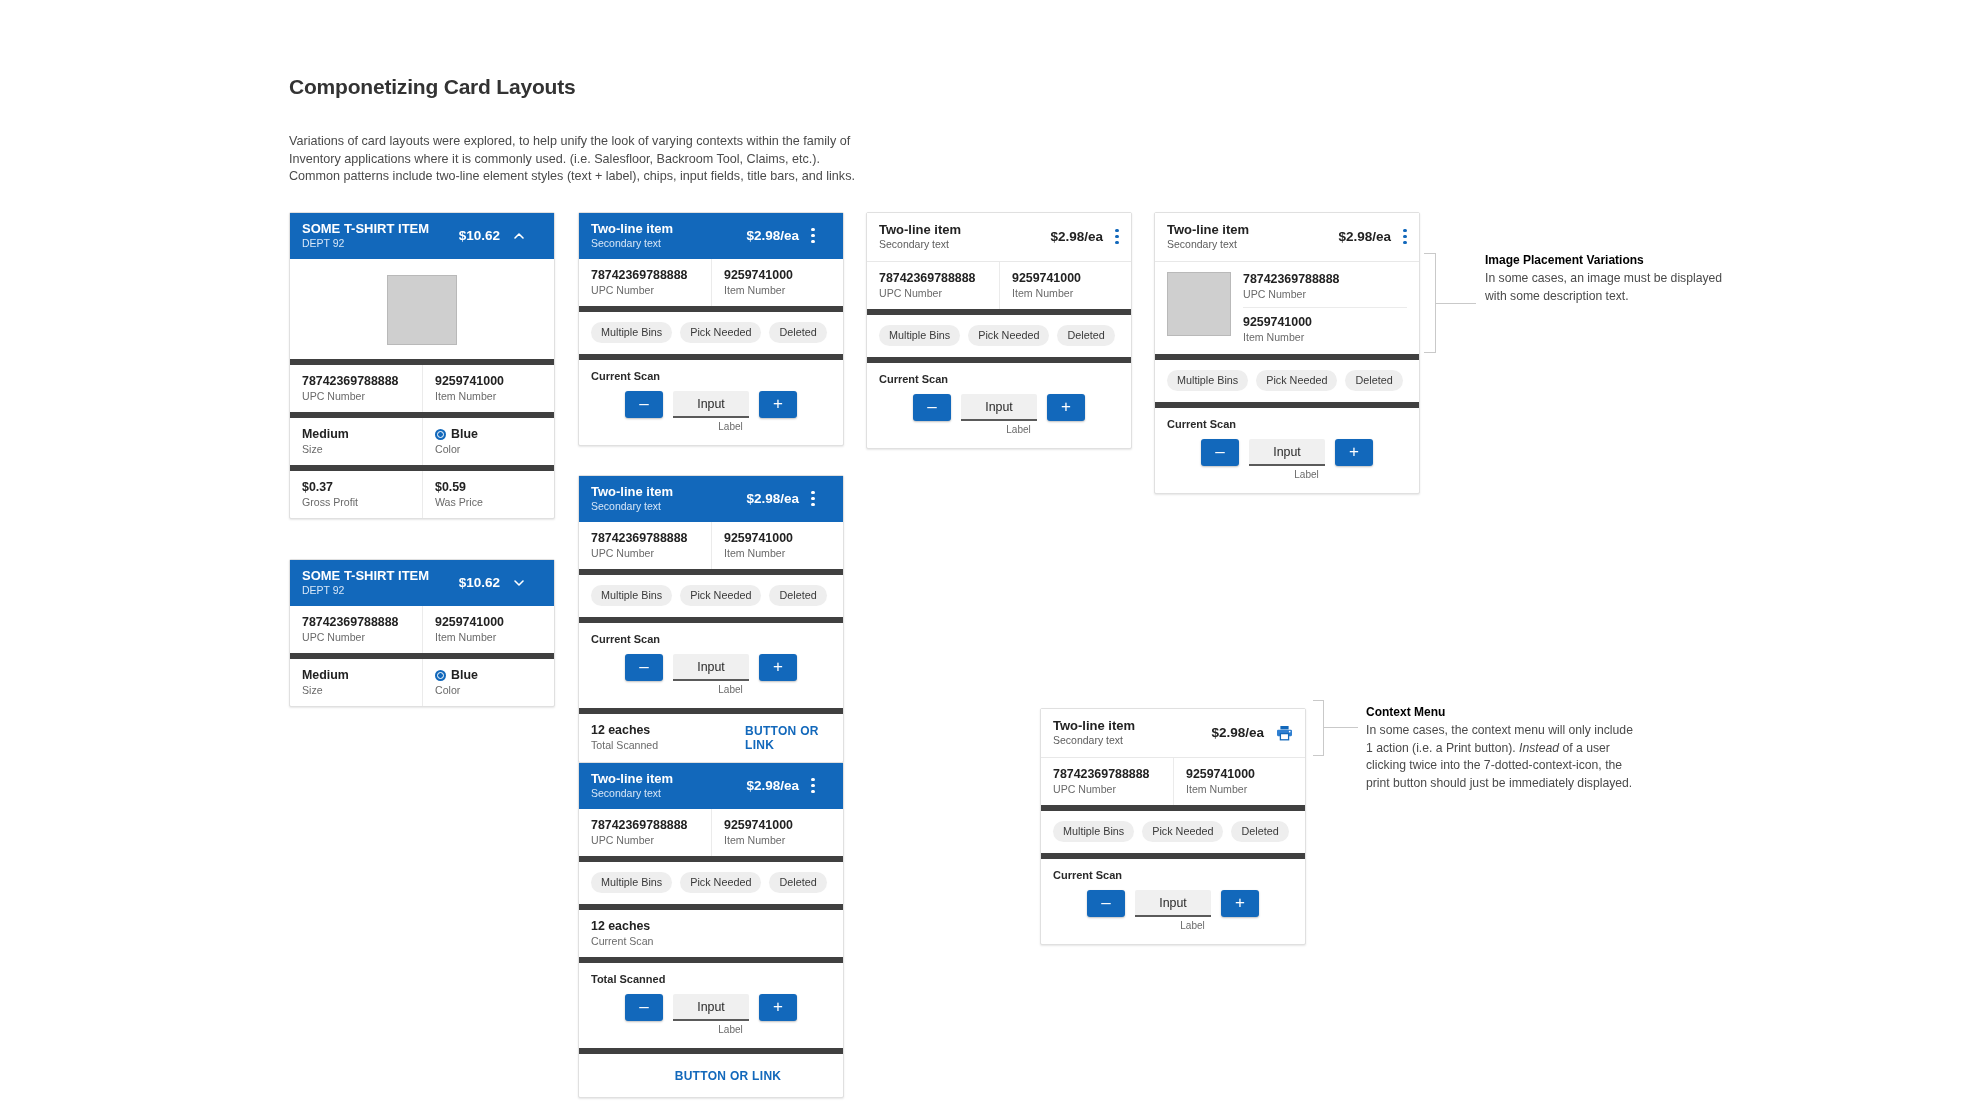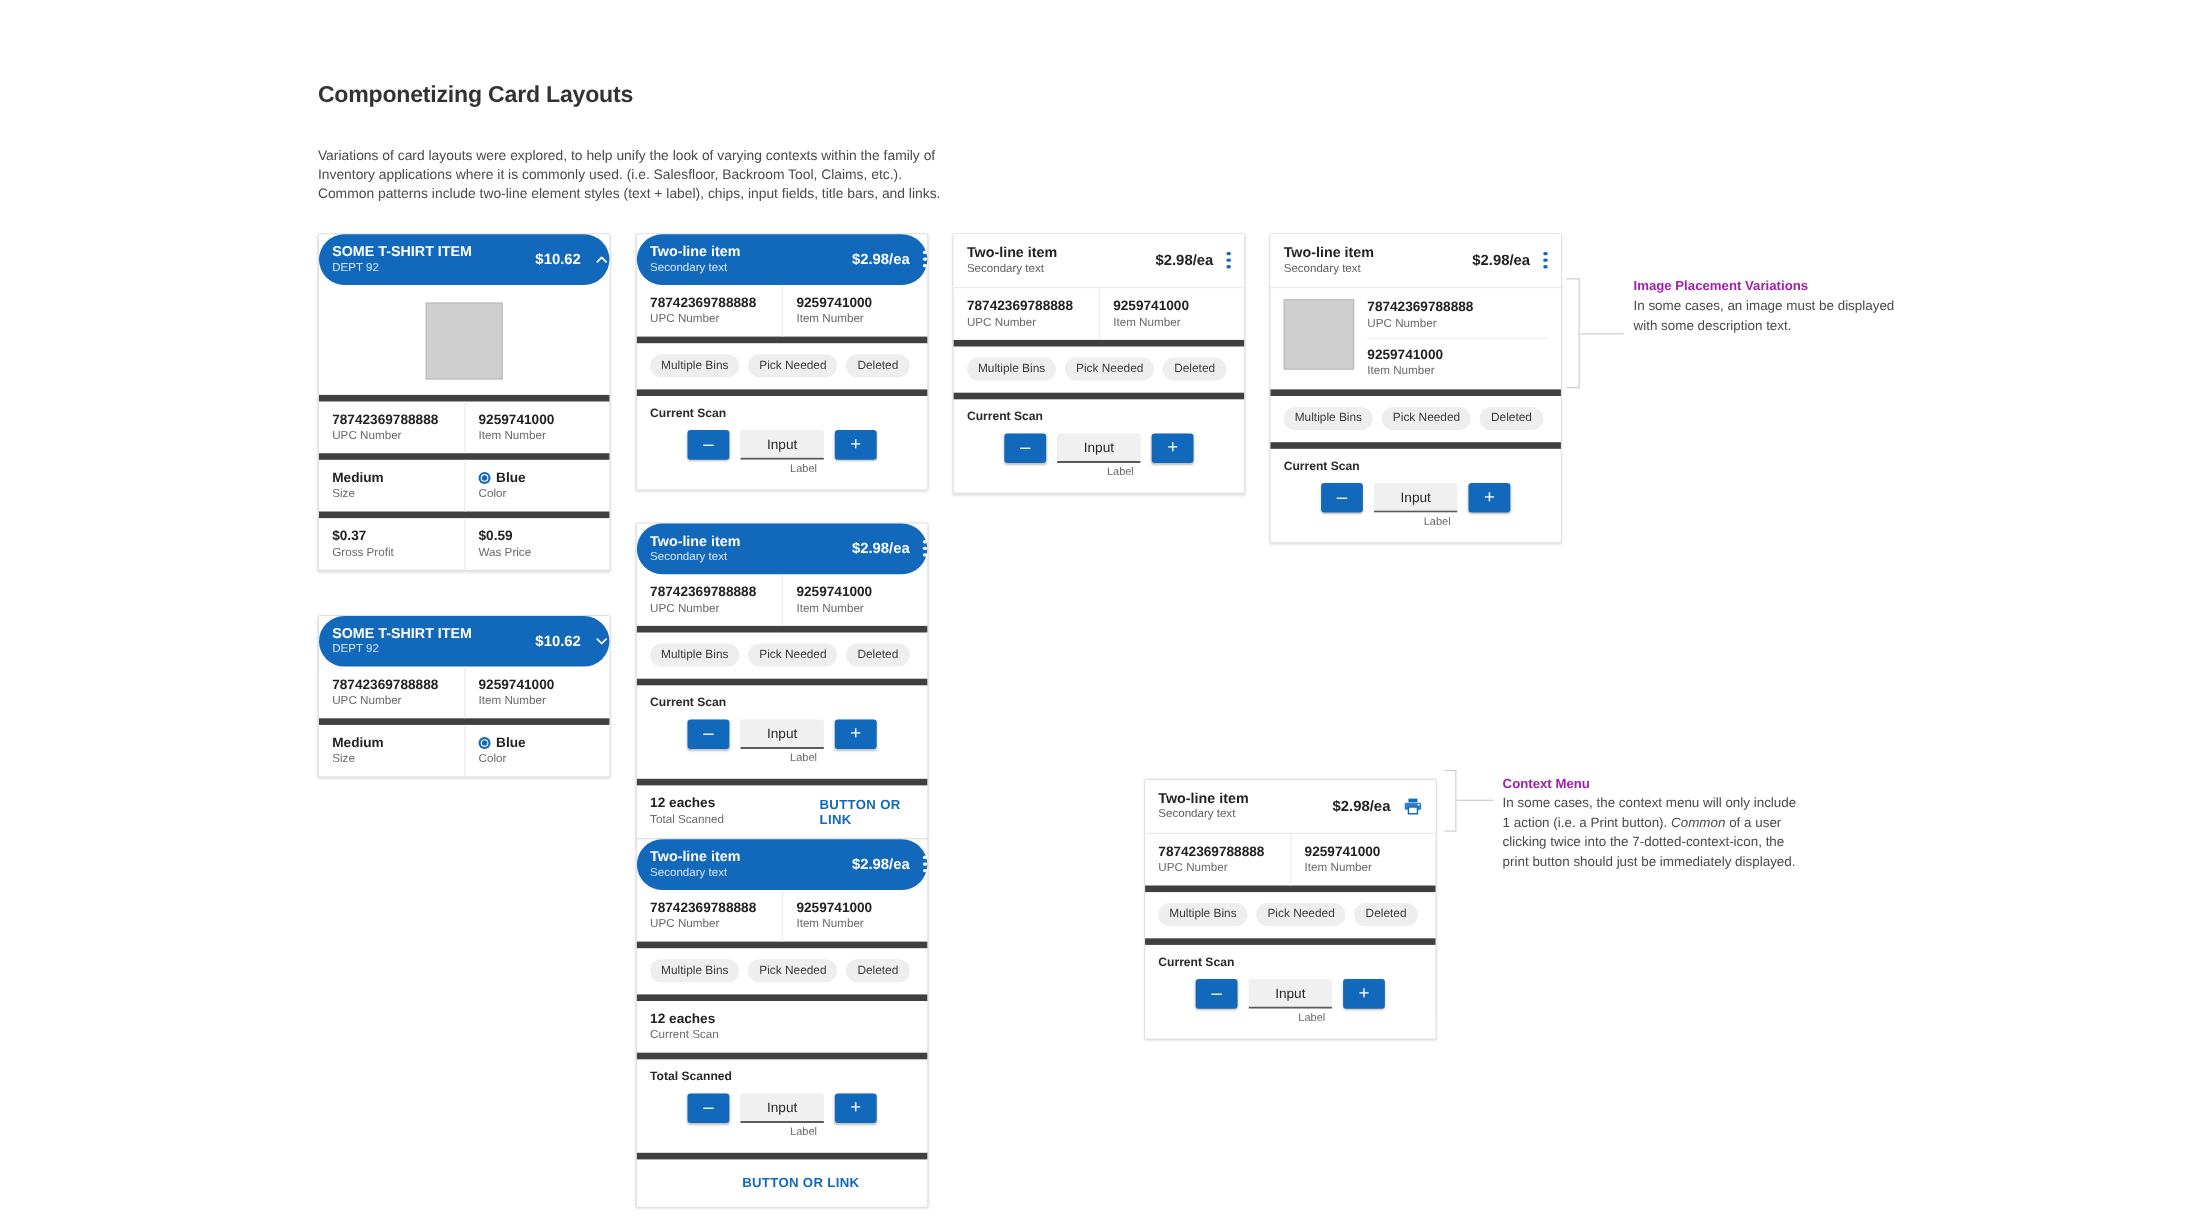--- a/index.html
+++ b/index.html
@@ -29,22 +29,22 @@
     border: 1px solid #e0e0e0;
     border-radius: 2px;
     box-shadow: 0 1px 2px rgba(0,0,0,0.10);
   }
   .row-sep { border-top: 6px solid #404040; }
 
   
   .hdr-blue {
     background: #1268bb;
     color: #ffffff;
-    padding: 8px 0 9px 12px;
-    display: flex; align-items: center; border-radius: 23px;
+    padding: 8px 28px 9px 12px;
+    display: flex; align-items: center;
   }
   .hdr-white {
     background: #ffffff;
     color: #222222;
     padding: 9px 12px 10px 12px;
     display: flex; align-items: center;
     border-bottom: 1px solid #e8e8e8;
   }
   .hdr-texts { flex: 1 1 auto; min-width: 0; }
   .hdr-title {
@@ -179,21 +179,21 @@
   .imgtext-line + .imgtext-line {
     border-top: 1px solid #ebebeb; padding-top: 7px; padding-bottom: 0;
   }
 
   
   .printer { width: 17px; height: 16px; display:block; }
 
   
   .anno { position: absolute; }
   .anno-title {
-    font-size: 12px; font-weight: bold; color: #a21caf; line-height: 17px;
+    font-size: 12px; font-weight: bold; color: #000000; line-height: 17px;
   }
   .anno-body {
     font-size: 12.2px; color: #4a4a4a; line-height: 17.5px; margin-top: 1px;
   }
   .anno-body i { font-style: italic; }
   .bracket {
     position: absolute;
     border: 1px solid #c9c9c9;
     border-left: none;
   }
@@ -654,16 +654,16 @@
           </div>
       </div>
     </div>
   </div>
 
   <div class="bracket" style="left:1313px; top:700px; width:11px; height:56px;"></div>
   <div class="leader" style="left:1324px; top:727px; width:34px;"></div>
 
   <div class="anno" style="left:1366px; top:704px; width:270px;">
     <div class="anno-title">Context Menu</div>
-    <div class="anno-body"><span>In some cases, the context menu will only include 1 action (i.e. a Print button). </span><i>Common</i><span> of a user clicking twice into the 7-dotted-context-icon, the print button should just be immediately displayed.</span></div>
+    <div class="anno-body"><span>In some cases, the context menu will only include 1 action (i.e. a Print button). </span><i>Instead</i><span> of a user clicking twice into the 7-dotted-context-icon, the print button should just be immediately displayed.</span></div>
   </div>
 
 </div>
 
 </body></html>

